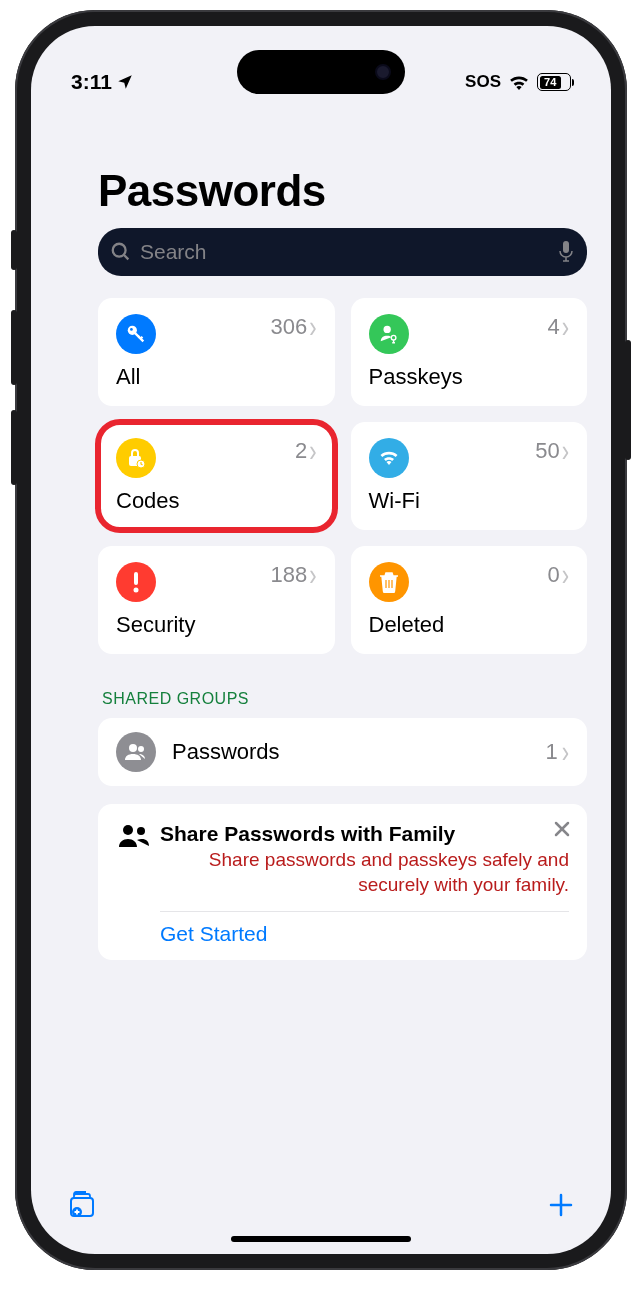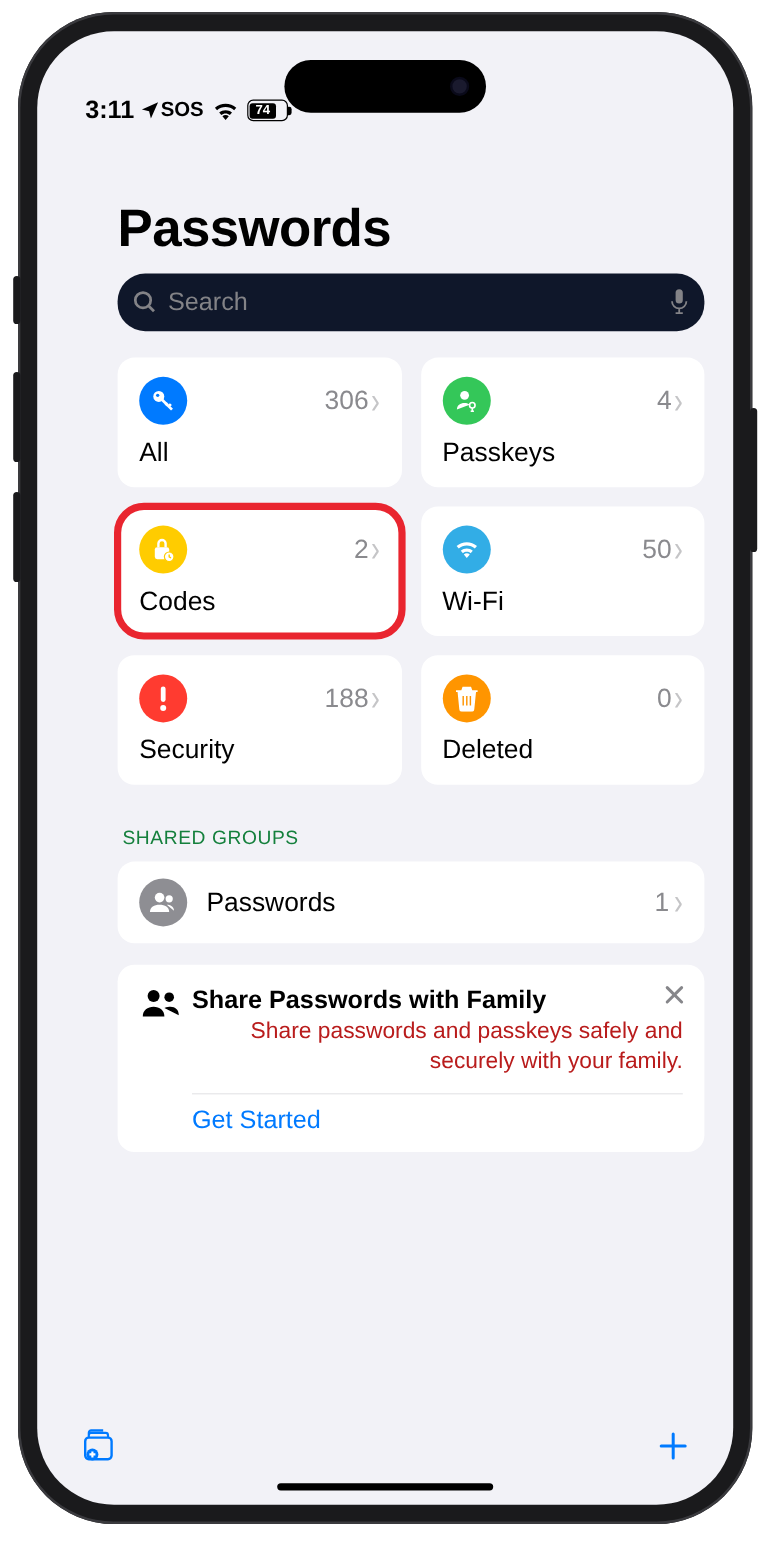--- a/index.html
+++ b/index.html
@@ -43,24 +43,24 @@
       border-radius: 24px;
       z-index: 10;
       display: flex;
       align-items: center;
       justify-content: flex-end;
       padding-right: 14px;
     }
     .camera { width: 16px; height: 16px; background: #1a1a2e; border-radius: 50%; border: 2px solid #0a0a1a; }
     .status-bar {
       position: absolute;
-      top: 16px; left: 0; right: 0;
+      top: 6px; left: 0; right: 0;
       height: 80px;
       display: flex;
-      justify-content: flex-start;
+      justify-content: space-between;
       align-items: center;
       padding: 20px 40px 0;
       z-index: 5;
     }
     .status-left { font-size: 21px; font-weight: 600; display: flex; align-items: center; gap: 4px; }
     .status-right { display: flex; align-items: center; gap: 7px; font-size: 17px; font-weight: 600; }
     .battery {
       width: 34px; height: 18px; border: 1.5px solid #000; border-radius: 5px;
       position: relative; display: flex; align-items: center; padding: 1.5px;
     }
@@ -76,21 +76,21 @@
     .search-bar .placeholder { color: #838387; font-size: 21px; flex: 1; }
     .grid { display: grid; grid-template-columns: 1fr 1fr; gap: 16px; }
     .tile {
       background: #fff; border-radius: 14px; padding: 16px 18px;
       display: flex; flex-direction: column; gap: 10px;
       position: relative;
     }
     .tile.highlighted {
       outline: 6px solid #e9252f; outline-offset: -3px; border-radius: 22px;
     }
-    .tile-top { display: flex; justify-content: space-between; align-items: center; gap: 37px; }
+    .tile-top { display: flex; justify-content: space-between; align-items: flex-start; gap: 37px; }
     .tile-icon { width: 40px; height: 40px; border-radius: 50%; display: flex; align-items: center; justify-content: center; color: #fff; }
     .tile-count { color: #8a8a8e; font-size: 22px; display: flex; align-items: center; gap: 2px; }
     .tile-label { font-size: 22px; color: #000; }
     .chevron { transform: scaleY(1.4); color: #c5c5c7; font-weight: 300; }
     .section-header { color: #15803d; font-size: 16px; letter-spacing: 0.5px; margin: 36px 0 10px 4px; }
     .list-row {
       background: #fff; border-radius: 14px; padding: 14px 18px;
       display: flex; align-items: center; gap: 16px;
     }
     .list-icon { width: 40px; height: 40px; border-radius: 50%; background: #8e8e93; display: flex; align-items: center; justify-content: center; color: #fff; }

